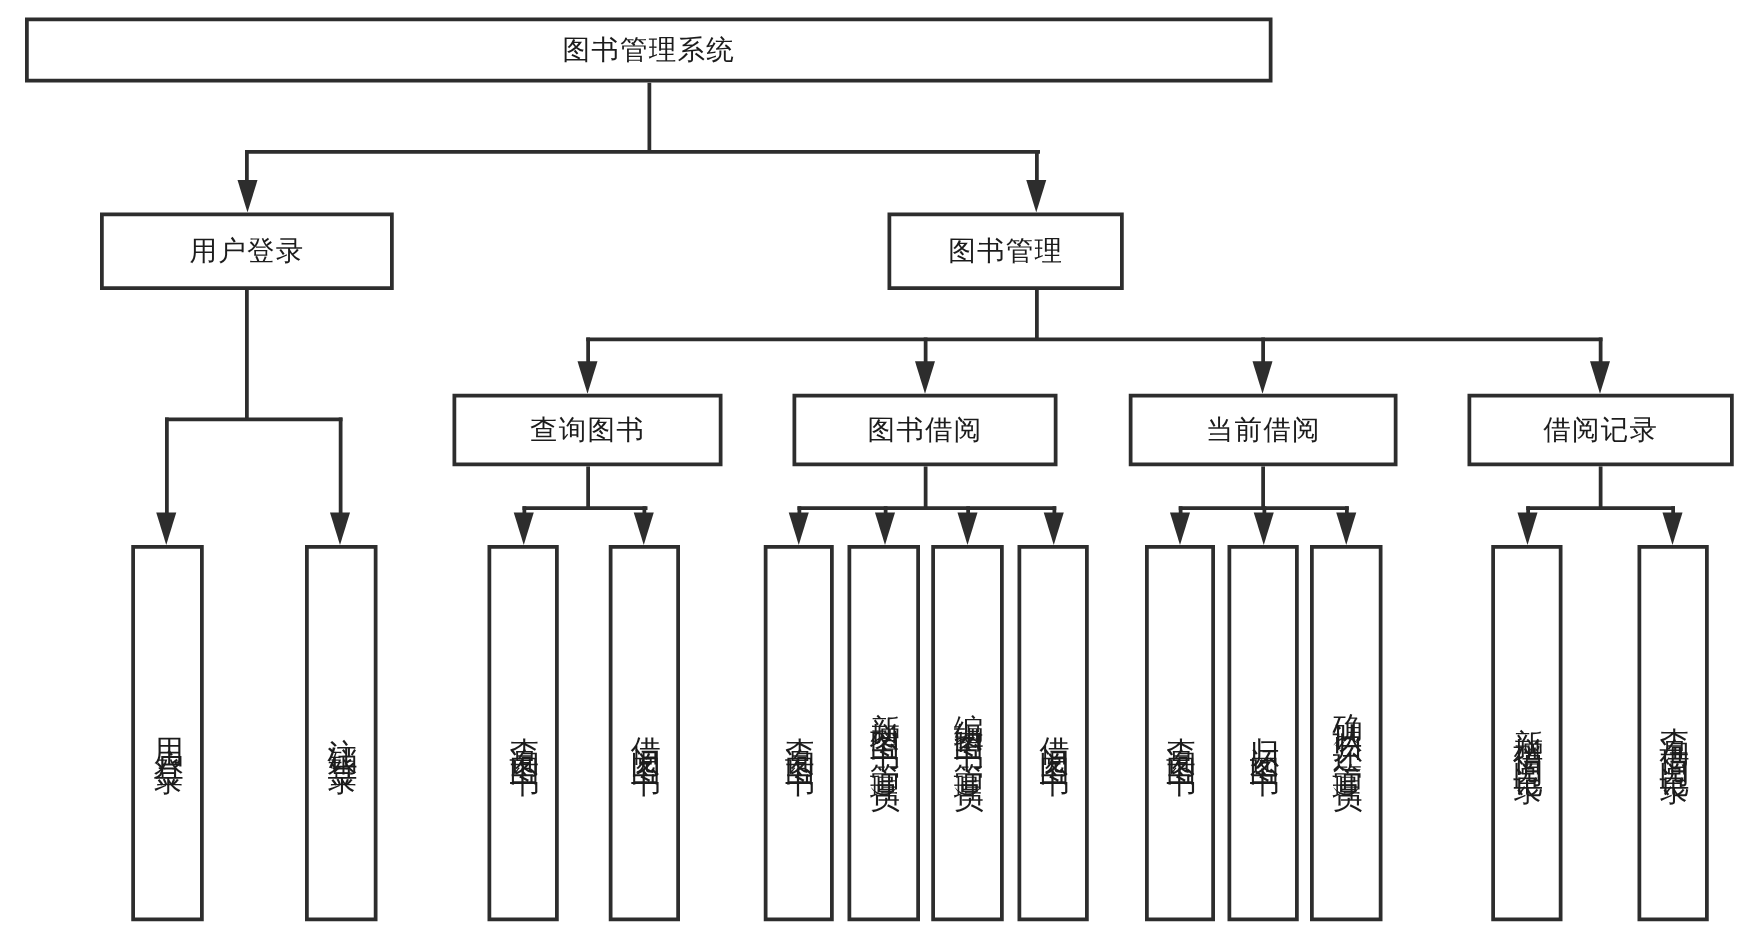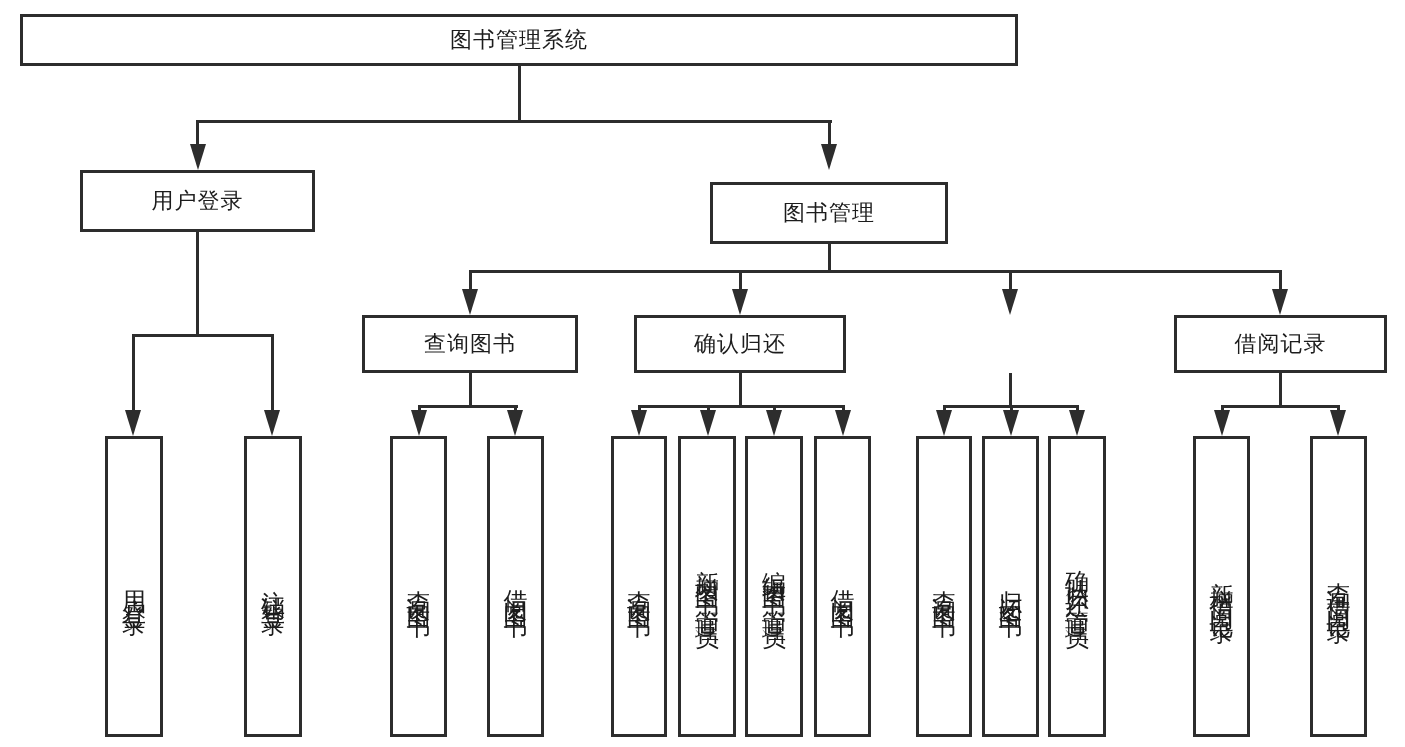--- a/index.html
+++ b/index.html
@@ -92,29 +92,32 @@
   <div class="arr" style="left:1214px;top:410px"></div>
   <div class="arr" style="left:1330px;top:410px"></div>
 
   <div class="box" style="left:20px;top:14px;width:998px;height:52px">
     <span class="hl">图书管理系统</span>
   </div>
 
   <div class="box" style="left:80px;top:170px;width:235px;height:62px">
     <span class="hl">用户登录</span>
   </div>
-  <div class="box" style="left:710px;top:182px;width:238px;height:62px">
+  <div class="box" style="left:710px;top:170px;width:189px;height:62px">
     <span class="hl">图书管理</span>
   </div>
 
   <div class="box" style="left:362px;top:315px;width:216px;height:58px">
     <span class="hl">查询图书</span>
   </div>
   <div class="box" style="left:634px;top:315px;width:212px;height:58px">
-    <span class="hl">确认归还</span>
+    <span class="hl">图书借阅</span>
+  </div>
+  <div class="box" style="left:903px;top:315px;width:215px;height:58px">
+    <span class="hl">当前借阅</span>
   </div>
   <div class="box" style="left:1174px;top:315px;width:213px;height:58px">
     <span class="hl">借阅记录</span>
   </div>
 
   <div class="box vbox" style="left:105px;width:58px">
     <span class="vtext">用户登录</span>
   </div>
   <div class="box vbox" style="left:244px;width:58px">
     <span class="vtext">注销登录</span>

